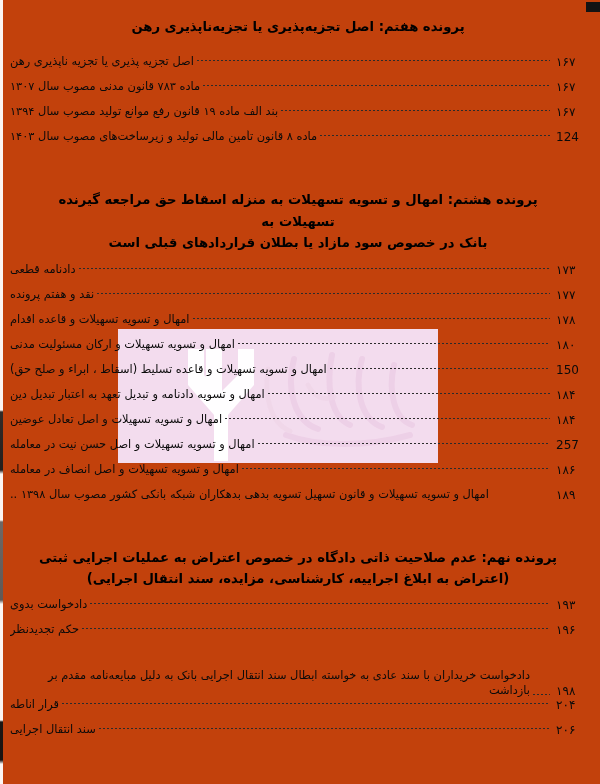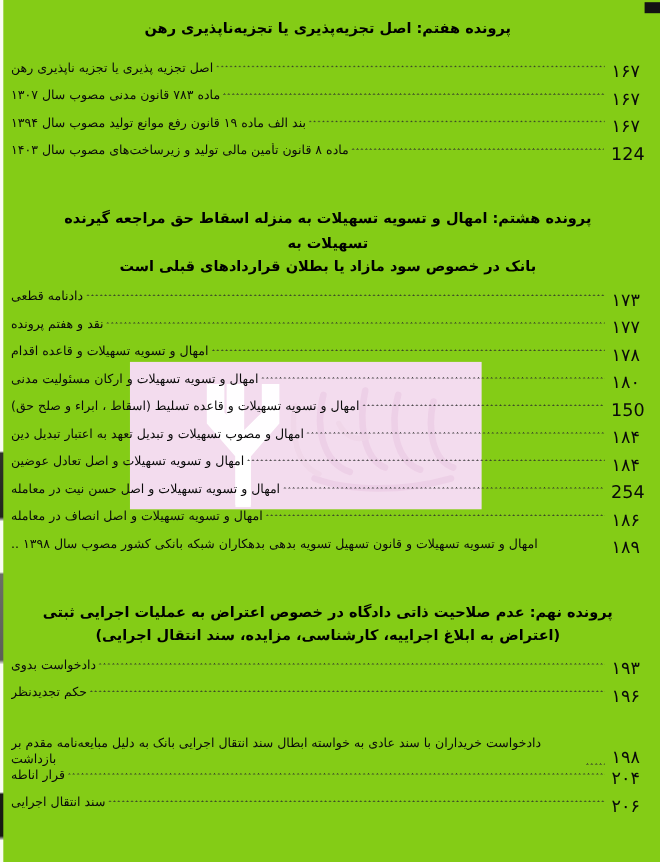--- a/index.html
+++ b/index.html
@@ -9,21 +9,21 @@
     background: #ffffff;
   }
   body {
     font-family: "DejaVu Sans", "Liberation Sans", sans-serif;
   }
 
   .page {
     position: relative;
     width: 600px;
     height: 784px;
-    background: #84cc16;
+    background: #c2410c;
     overflow: hidden;
     box-sizing: border-box;
   }
 
   
   .edge-strip-left {
     position: absolute;
     left: 0;
     top: 0;
     width: 3px;
@@ -104,42 +104,42 @@
 
   .toc-label {
     flex: 0 0 auto;
     max-width: 505px;
     overflow: hidden;
     text-overflow: clip;
   }
   .toc-label.wrap {
     white-space: normal;
     max-width: 520px;
-    text-align: left;
+    text-align: right;
     line-height: 1.32;
   }
 
   .toc-dots {
     flex: 1 1 auto;
     overflow: hidden;
     margin: 0 2px 3px 2px;
     height: 6px;
     background-image: radial-gradient(circle, #2b2b2b 0.8px, rgba(0,0,0,0) 1.1px);
     background-size: 4px 6px;
     background-position: 0 3px;
     background-repeat: repeat-x;
     min-width: 10px;
   }
   .toc-dots.none { background-image: none; }
 
   .toc-page {
     flex: 0 0 auto;
     min-width: 30px;
     text-align: left;
-    font-size: 16px;
+    font-size: 12px;
     direction: rtl;
     padding-left: 4px;
   }
 
   .gap-lg { height: 34px; }
   .gap-md { height: 18px; }
   .gap-sm { height: 9px; }
   .top-pad { height: 16px; }
 </style>
 </head>
@@ -232,33 +232,33 @@
           <span class="toc-label">امهال و تسویه تسهیلات و ارکان مسئولیت مدنی</span>
           <span class="toc-dots"></span>
           <span class="toc-page">۱۸۰</span>
         </li>
         <li class="toc-row">
           <span class="toc-label">امهال و تسویه تسهیلات و قاعده تسلیط (اسقاط ، ابراء و صلح حق)</span>
           <span class="toc-dots"></span>
           <span class="toc-page">150</span>
         </li>
         <li class="toc-row">
-          <span class="toc-label">امهال و مصوب تسهیلات و تبدیل تعهد به اعتبار تبدیل دین</span>
+          <span class="toc-label">امهال و تسویه دادنامه و تبدیل تعهد به اعتبار تبدیل دین</span>
           <span class="toc-dots"></span>
           <span class="toc-page">۱۸۴</span>
         </li>
         <li class="toc-row">
           <span class="toc-label">امهال و تسویه تسهیلات و اصل تعادل عوضین</span>
           <span class="toc-dots"></span>
           <span class="toc-page">۱۸۴</span>
         </li>
         <li class="toc-row">
           <span class="toc-label">امهال و تسویه تسهیلات و اصل حسن نیت در معامله</span>
           <span class="toc-dots"></span>
-          <span class="toc-page">254</span>
+          <span class="toc-page">257</span>
         </li>
         <li class="toc-row">
           <span class="toc-label">امهال و تسویه تسهیلات و اصل انصاف در معامله</span>
           <span class="toc-dots"></span>
           <span class="toc-page">۱۸۶</span>
         </li>
         <li class="toc-row">
           <span class="toc-label">امهال و تسویه تسهیلات و قانون تسهیل تسویه بدهی بدهکاران شبکه بانکی کشور مصوب سال ۱۳۹۸ ..</span>
           <span class="toc-dots none"></span>
           <span class="toc-page">۱۸۹</span>

